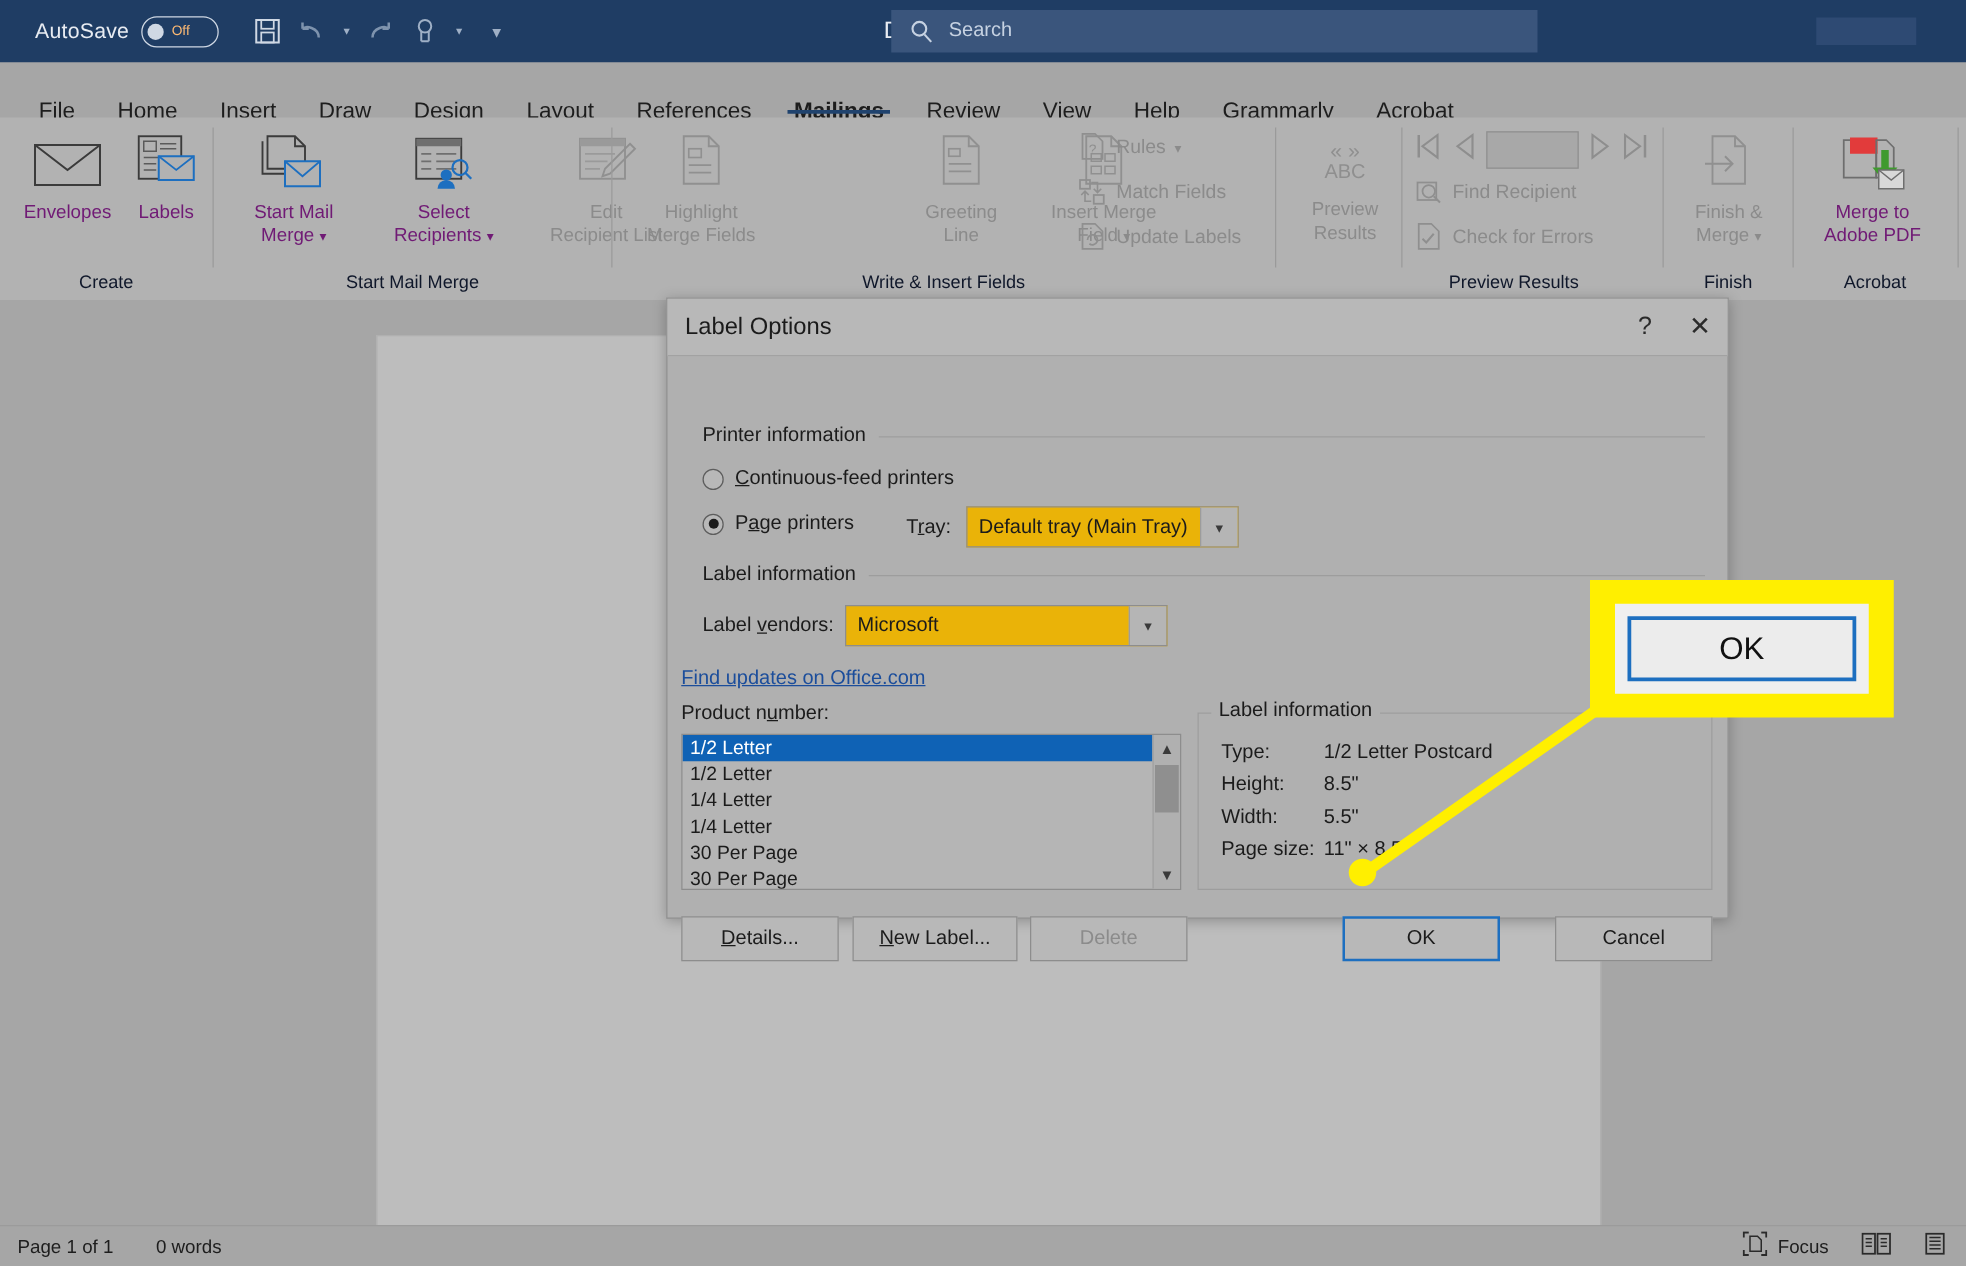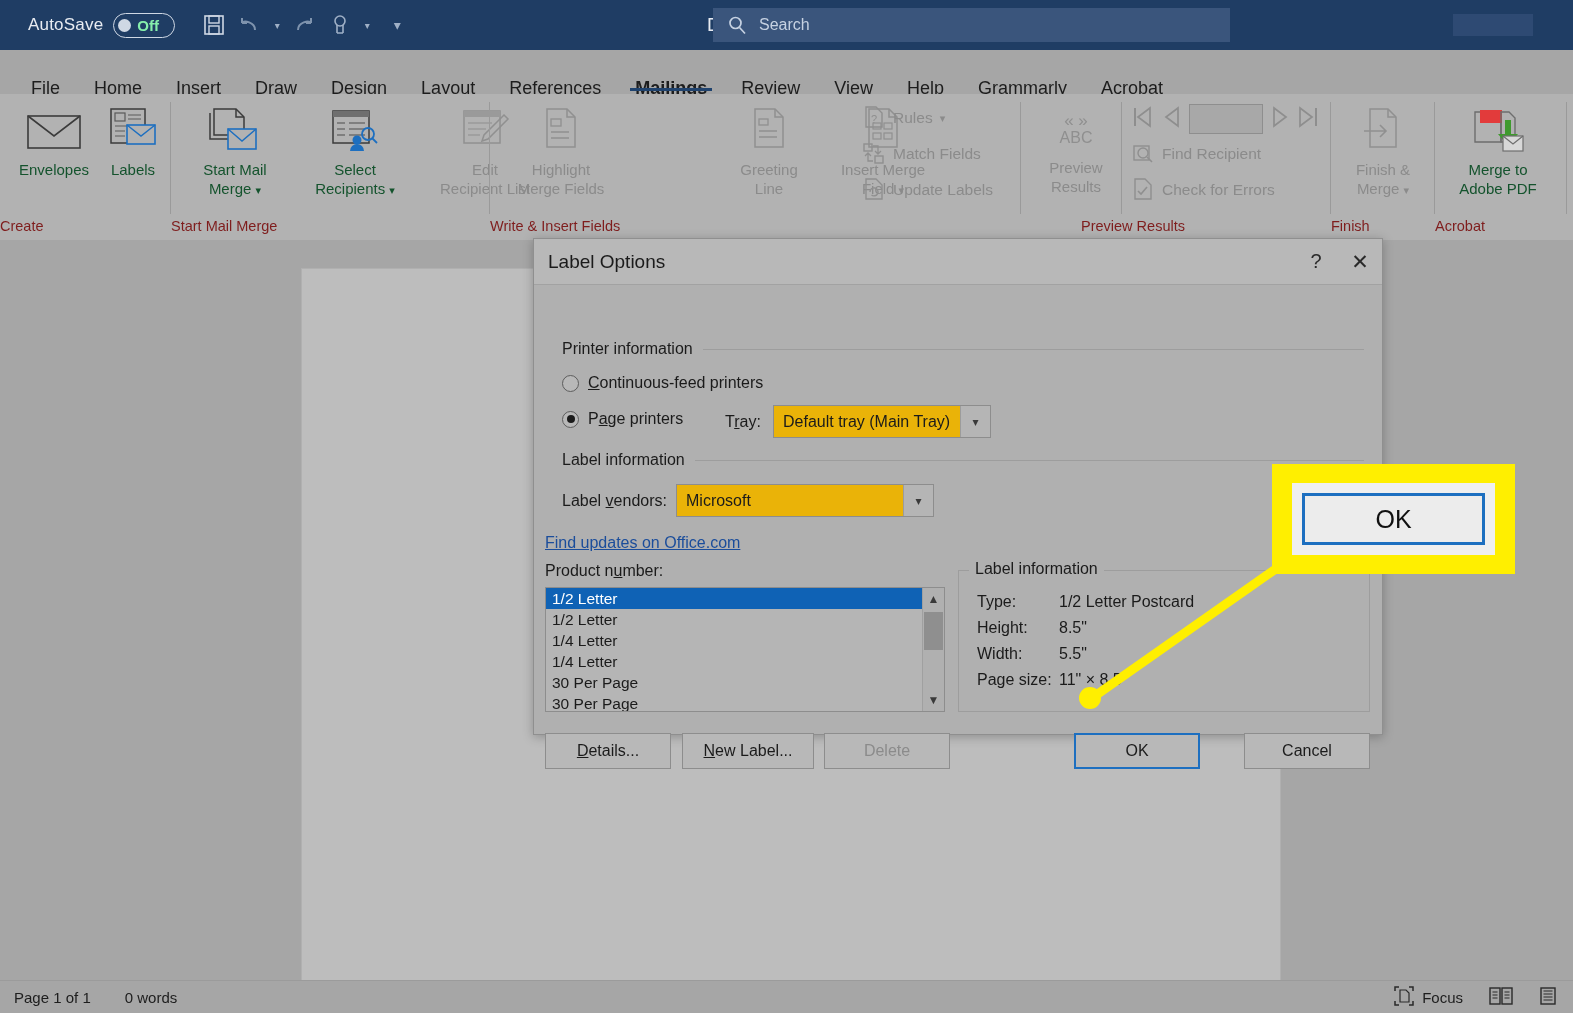--- a/index.html
+++ b/index.html
@@ -21,21 +21,21 @@
     display:flex; align-items:center;
   }
   .autosave-wrap { display:flex; align-items:center; margin-left:28px; }
   .autosave-label { color:#e8ecf2; font-size:17px; letter-spacing:.2px; }
   .toggle {
     margin-left:10px; width:62px; height:25px; border-radius:13px;
     border:1.5px solid #cfd8e4; display:flex; align-items:center;
     background:transparent;
   }
   .toggle .knob { width:13px;height:13px;border-radius:50%;background:#cfd8e4;margin-left:4px;}
-  .toggle .tog-text{color:#86efac;font-size:15px;margin-left:6px;font-weight:bold;}
+  .toggle .tog-text{color:#fdba74;font-size:11px;margin-left:6px;}
   .tb-icons { display:flex; align-items:center; margin-left:22px; gap:2px; }
   .tb-ic {
     width:34px;height:34px;display:flex;align-items:center;justify-content:center;
     color:#9fb0c6;
   }
   .tb-ic svg { display:block; }
   .tb-caret { width:16px;height:34px;display:flex;align-items:center;justify-content:center;color:#9fb0c6;font-size:10px;}
   .doc-title {
     position:absolute; left:0; width:1573px; text-align:center;
     color:#e8ecf2; font-size:19px; pointer-events:none;
@@ -68,27 +68,27 @@
     background:#20436e;
   }
 
   
   .ribbon {
     position:absolute; left:0; top:94px; width:1573px; height:146px;
     background:#b2b2b2;
   }
   .rgroup { position:absolute; top:0; height:146px; }
   .rgroup .rgl {
-    position:absolute; bottom:6px; left:0; width:100%; 
-    font-size:14.5px; color:#7f1d1d;
+    position:absolute; bottom:6px; left:0; width:100%; text-align:center;
+    font-size:14.5px; color:#0f172a;
   }
   .rsep { position:absolute; top:8px; width:1px; height:112px; background:#9a9a9a; }
   .btn {
     position:absolute; top:8px; width:auto; text-align:center;
-    font-size:15px; color:#14532d; line-height:19px;
+    font-size:15px; color:#701a75; line-height:19px;
   }
   .btn .ico { height:58px; display:flex; align-items:center; justify-content:center; }
   .btn.dis { color:#8b8b8b; }
   .smallbtn {
     position:absolute; display:flex; align-items:center; gap:7px;
     font-size:15.5px; color:#8b8b8b;
   }
   .smallbtn .ico { width:24px;height:24px;display:flex;align-items:center;justify-content:center;}
   .caret { font-size:11px; }
   .navbtns { position:absolute; display:flex; align-items:center; gap:8px; color:#8e8e8e; }

